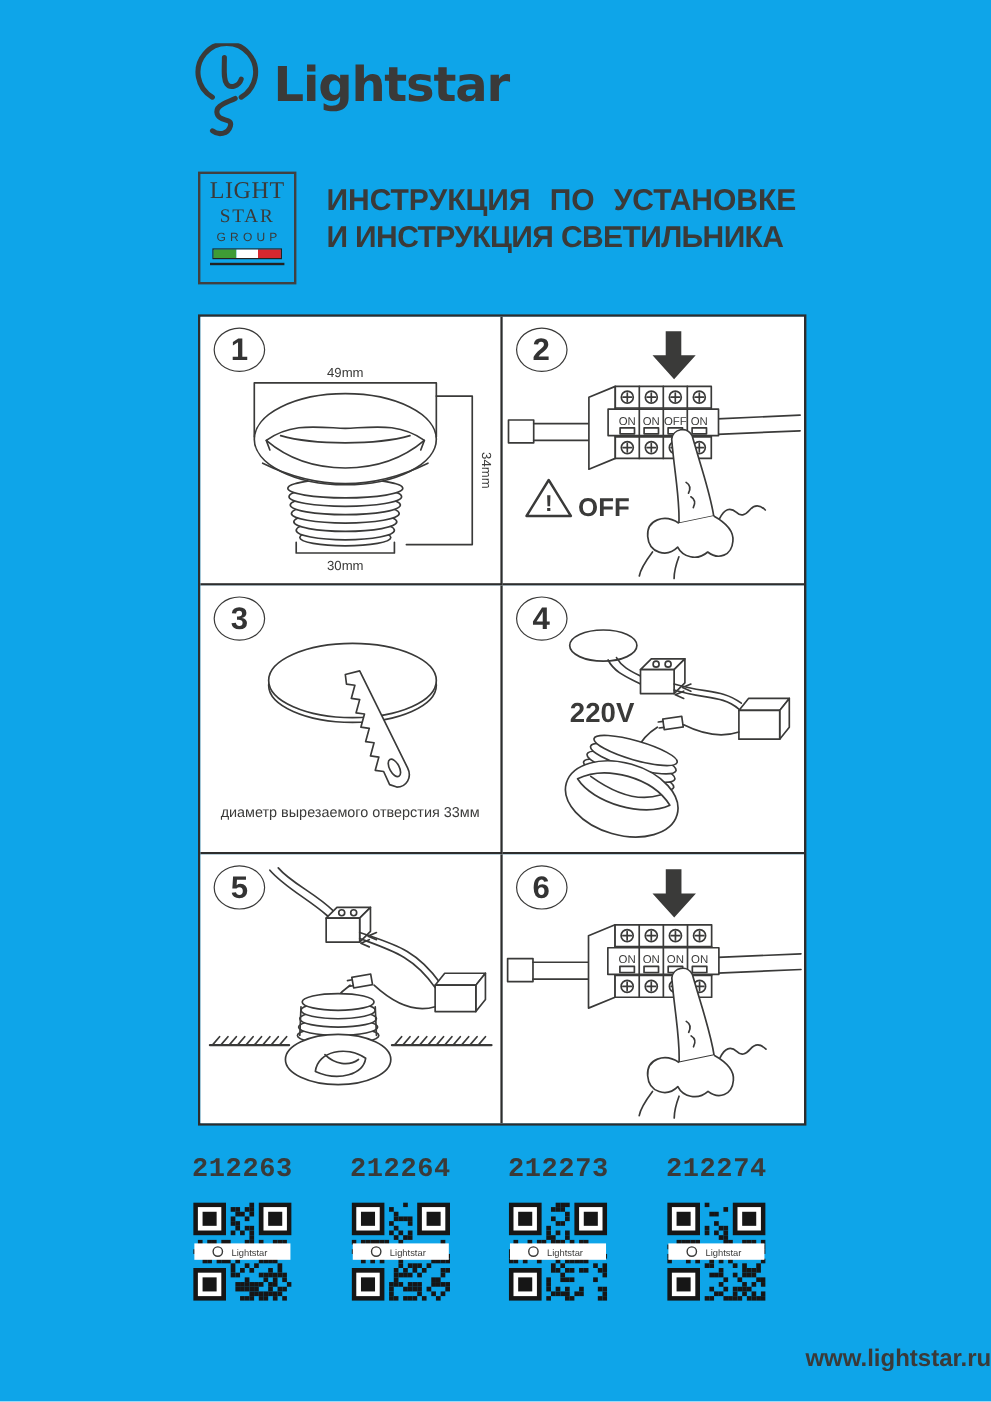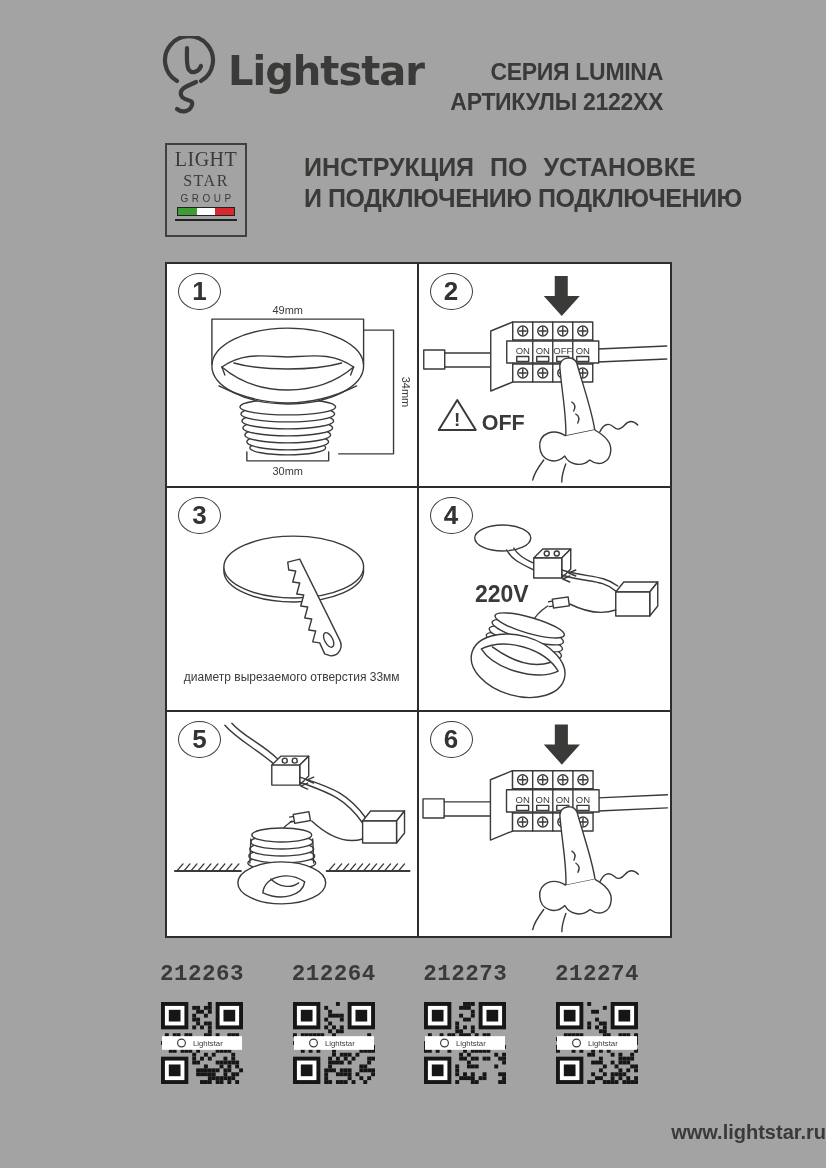--- a/index.html
+++ b/index.html
@@ -1,35 +1,35 @@
 <!DOCTYPE html>
 <html><head>
 <meta charset="utf-8">
 <style>
   html,body{margin:0;padding:0;background:#fff;}
-  #page{position:relative;width:826px;height:1168px;background:#a3a3a3;overflow:hidden;
+  #page{position:relative;width:826px;height:1168px;background:#0ea5e9;overflow:hidden;
         font-family:"Liberation Sans",sans-serif;color:#3a3a39;}
   
   #brand-icon{position:absolute;left:162px;top:36px;}
   #wordmark{position:absolute;left:228px;top:48px;font-family:"DejaVu Sans",sans-serif;
             font-size:40px;font-weight:700;letter-spacing:-1px;color:#3a3a39;}
   #series{position:absolute;right:163px;top:57px;text-align:right;font-weight:700;
           font-size:23px;line-height:30px;letter-spacing:-0.3px;}
   
   #groupbox{position:absolute;left:165px;top:143px;width:78px;height:86px;border:2px solid #404040;
             text-align:center;font-family:"Liberation Serif",serif;padding-top:4px;}
   #groupbox .l1{font-size:20px;line-height:21px;letter-spacing:0.5px;}
   #groupbox .l2{font-size:16px;line-height:21px;letter-spacing:1.5px;}
   #groupbox .l3{font-family:"Liberation Sans",sans-serif;font-size:10px;letter-spacing:3.5px;
                 margin-top:2px;margin-left:3px;}
   #flag{width:56px;height:7px;margin:3px auto 0;border:1px solid #222;display:flex;}
   #flag .g{flex:1;background:#3f9c35;}#flag .w{flex:1;background:#fff;}#flag .r{flex:1;background:#d7282f;}
   #flagline{width:62px;height:2px;background:#222;margin:3px auto 0;}
   
-  #title{position:absolute;left:304px;top:152px;width:384px;text-align:left;
+  #title{position:absolute;left:272px;top:152px;width:384px;text-align:left;
          font-weight:700;font-size:25px;line-height:31px;white-space:nowrap;}
   #title .t1{word-spacing:9px;}
   #title .t2{letter-spacing:-0.5px;}
   
   #grid{position:absolute;left:165px;top:262px;width:503px;height:672px;border:2px solid #2d2d2d;
         display:grid;grid-template-columns:1fr 1fr;grid-template-rows:1fr 1fr 1fr;}
   .cell{position:relative;background:#fff;}
   .cell.br{border-right:2px solid #2d2d2d;}
   .cell.bb{border-bottom:2px solid #2d2d2d;}
   .cell svg.art{position:absolute;left:0;top:0;width:100%;height:100%;}
@@ -60,40 +60,36 @@
 <body>
 
 <div id="page">
 
   <svg id="brand-icon" width="56" height="82" viewBox="0 0 56 82">
     <path d="M15,45 A24,24 0 1 1 39,45" fill="none" stroke="#3a3a39" stroke-width="4.2" stroke-linecap="round"></path>
     <path d="M25,12 C25,22 24,30 27,34 C30,38 37,36 39,30" fill="none" stroke="#3a3a39" stroke-width="4.2" stroke-linecap="round"></path>
     <path d="M34,46 C26,50 17,52 19,59 C21,66 32,62 30,69 C28,76 20,77 15,73" fill="none" stroke="#3a3a39" stroke-width="4.2" stroke-linecap="round"></path>
   </svg>
   <div id="wordmark">Lightstar</div>
-  <div id="series">
-    <div>СЕРИЯ LUMINA</div>
-    <div>АРТИКУЛЫ 2122XX</div>
-  </div>
 
   <div id="groupbox">
     <div class="l1">LIGHT</div>
     <div class="l2">STAR</div>
     <div class="l3">GROUP</div>
     <div id="flag">
         <span class="g"></span>
         <span class="w"></span>
         <span class="r"></span>
       </div>
     <div id="flagline"></div>
   </div>
 
   <div id="title">
     <div class="t1">ИНСТРУКЦИЯ  ПО  УСТАНОВКЕ</div>
-    <div class="t2">И ПОДКЛЮЧЕНИЮ ПОДКЛЮЧЕНИЮ</div>
+    <div class="t2">И ИНСТРУКЦИЯ СВЕТИЛЬНИКА</div>
   </div>
 
   <div id="grid">
 
     <div class="cell br bb">
       <svg class="art" viewBox="0 0 250 222">
         <ellipse class="wh" cx="121" cy="184" rx="38" ry="7"></ellipse>
         <ellipse class="wh" cx="121" cy="178" rx="41" ry="8"></ellipse>
         <ellipse class="wh" cx="121" cy="171" rx="43" ry="8"></ellipse>
         <ellipse class="wh" cx="121" cy="164" rx="45" ry="8"></ellipse>

